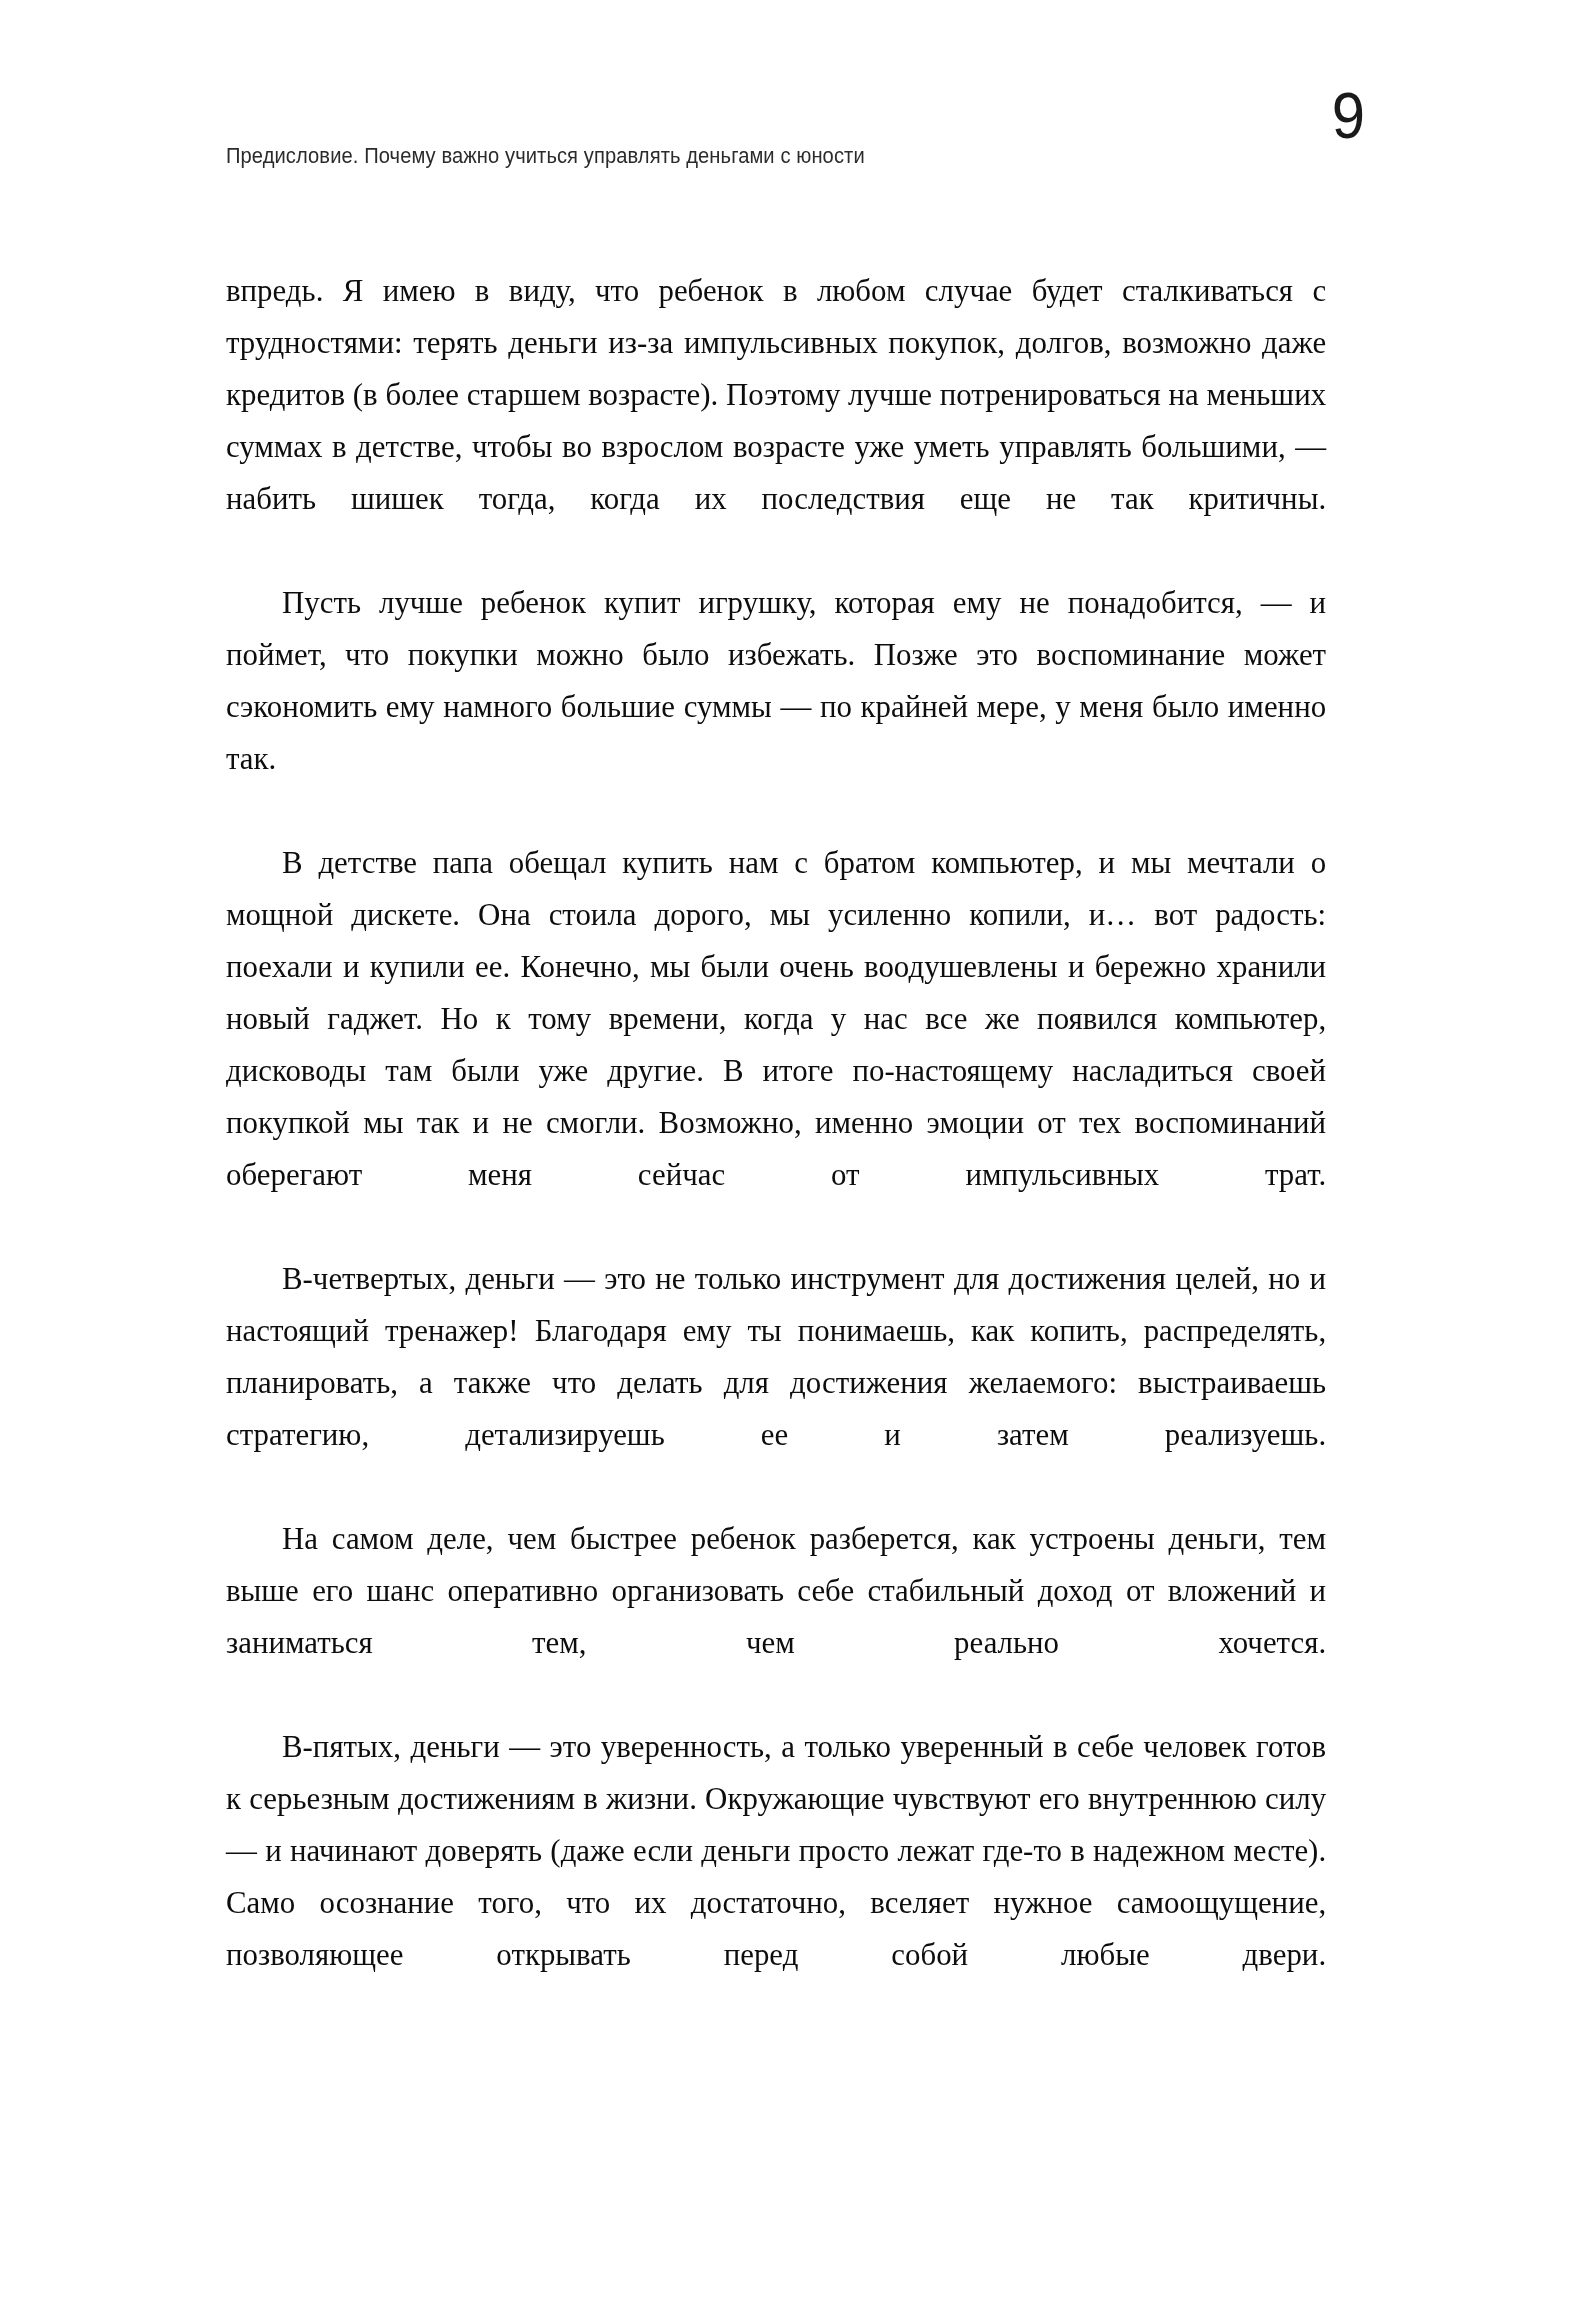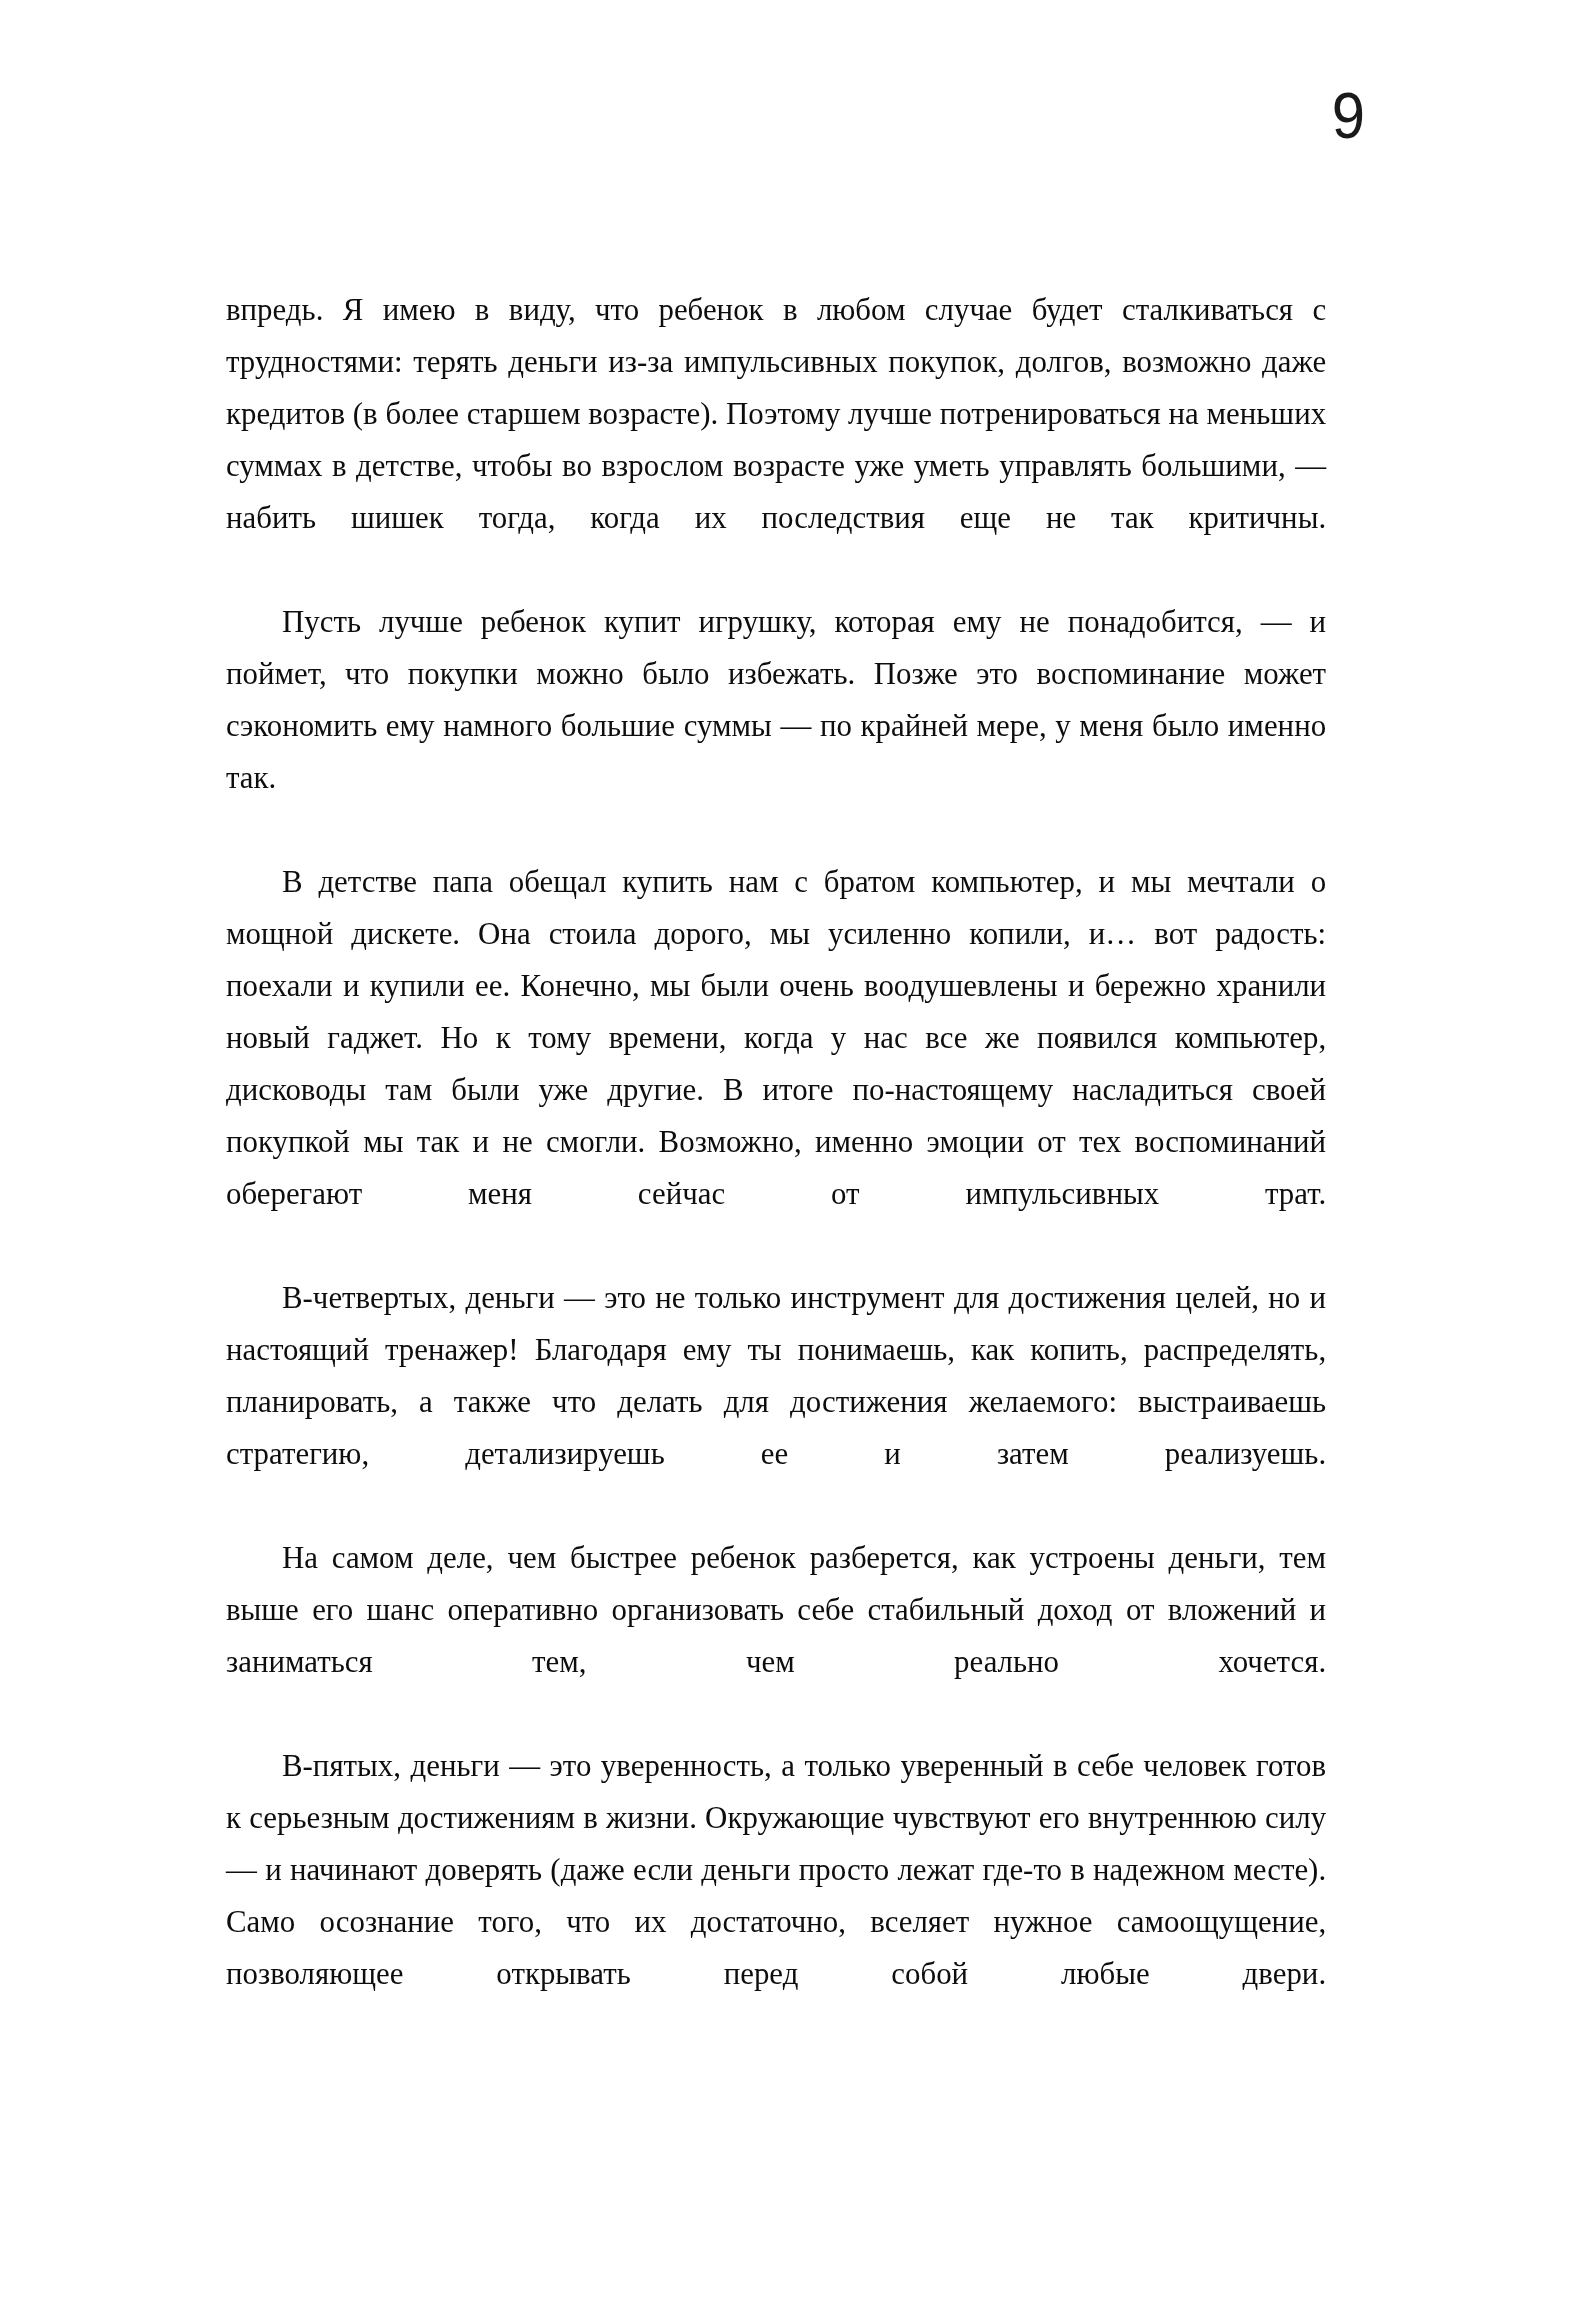--- a/index.html
+++ b/index.html
@@ -49,21 +49,21 @@
     line-height: 1;
     color: #1a1a1a;
     transform: scaleX(0.92);
     transform-origin: right center;
   }
 
   
   .text-block {
     position: absolute;
     left: 226px;
-    top: 283px;
+    top: 264px;
     width: 1140px;
   }
   .para {
     margin: 0;
     font-family: "Liberation Serif", "DejaVu Serif", serif;
     font-size: 32px;
     line-height: 52px;
     color: #0d0d0d;
     text-align: justify;
     text-justify: inter-word;
@@ -86,20 +86,23 @@
     width: 100%;
   }
 </style>
 </head>
 <body>
 
 <div class="page">
 
   <div class="page-number">9</div>
 
+  <div class="running-head">
+    <span class="running-head-title">Предисловие. Почему важно учиться управлять деньгами с юности</span>
+  </div>
 
   <div class="text-block">
     <p class="para first">впредь. Я имею в виду, что ребенок в любом случае будет сталкиваться с трудностями: терять деньги из-за импульсивных покупок, долгов, возможно даже кредитов (в более старшем возрасте). Поэтому лучше потренироваться на меньших суммах в детстве, чтобы во взрослом возрасте уже уметь управлять большими, — набить шишек тогда, когда их последствия еще не так критичны.</p>
     <p class="para">Пусть лучше ребенок купит игрушку, которая ему не понадобится, — и поймет, что покупки можно было избежать. Позже это воспоминание может сэкономить ему намного большие суммы — по крайней мере, у меня было именно так.</p>
     <p class="para">В детстве папа обещал купить нам с братом компьютер, и мы мечтали о мощной дискете. Она стоила дорого, мы усиленно копили, и… вот радость: поехали и купили ее. Конечно, мы были очень воодушевлены и бережно хранили новый гаджет. Но к тому времени, когда у нас все же появился компьютер, дисководы там были уже другие. В итоге по-настоящему насладиться своей покупкой мы так и не смогли. Возможно, именно эмоции от тех воспоминаний оберегают меня сейчас от импульсивных трат.</p>
     <p class="para">В-четвертых, деньги — это не только инструмент для достижения целей, но и настоящий тренажер! Благодаря ему ты понимаешь, как копить, распределять, планировать, а также что делать для достижения желаемого: выстраиваешь стратегию, детализируешь ее и затем реализуешь.</p>
     <p class="para">На самом деле, чем быстрее ребенок разберется, как устроены деньги, тем выше его шанс оперативно организовать себе стабильный доход от вложений и заниматься тем, чем реально хочется.</p>
     <p class="para">В-пятых, деньги — это уверенность, а только уверенный в себе человек готов к серьезным достижениям в жизни. Окружающие чувствуют его внутреннюю силу — и начинают доверять (даже если деньги просто лежат где-то в надежном месте). Само осознание того, что их достаточно, вселяет нужное самоощущение, позволяющее открывать перед собой любые двери.</p>
   </div>
 

